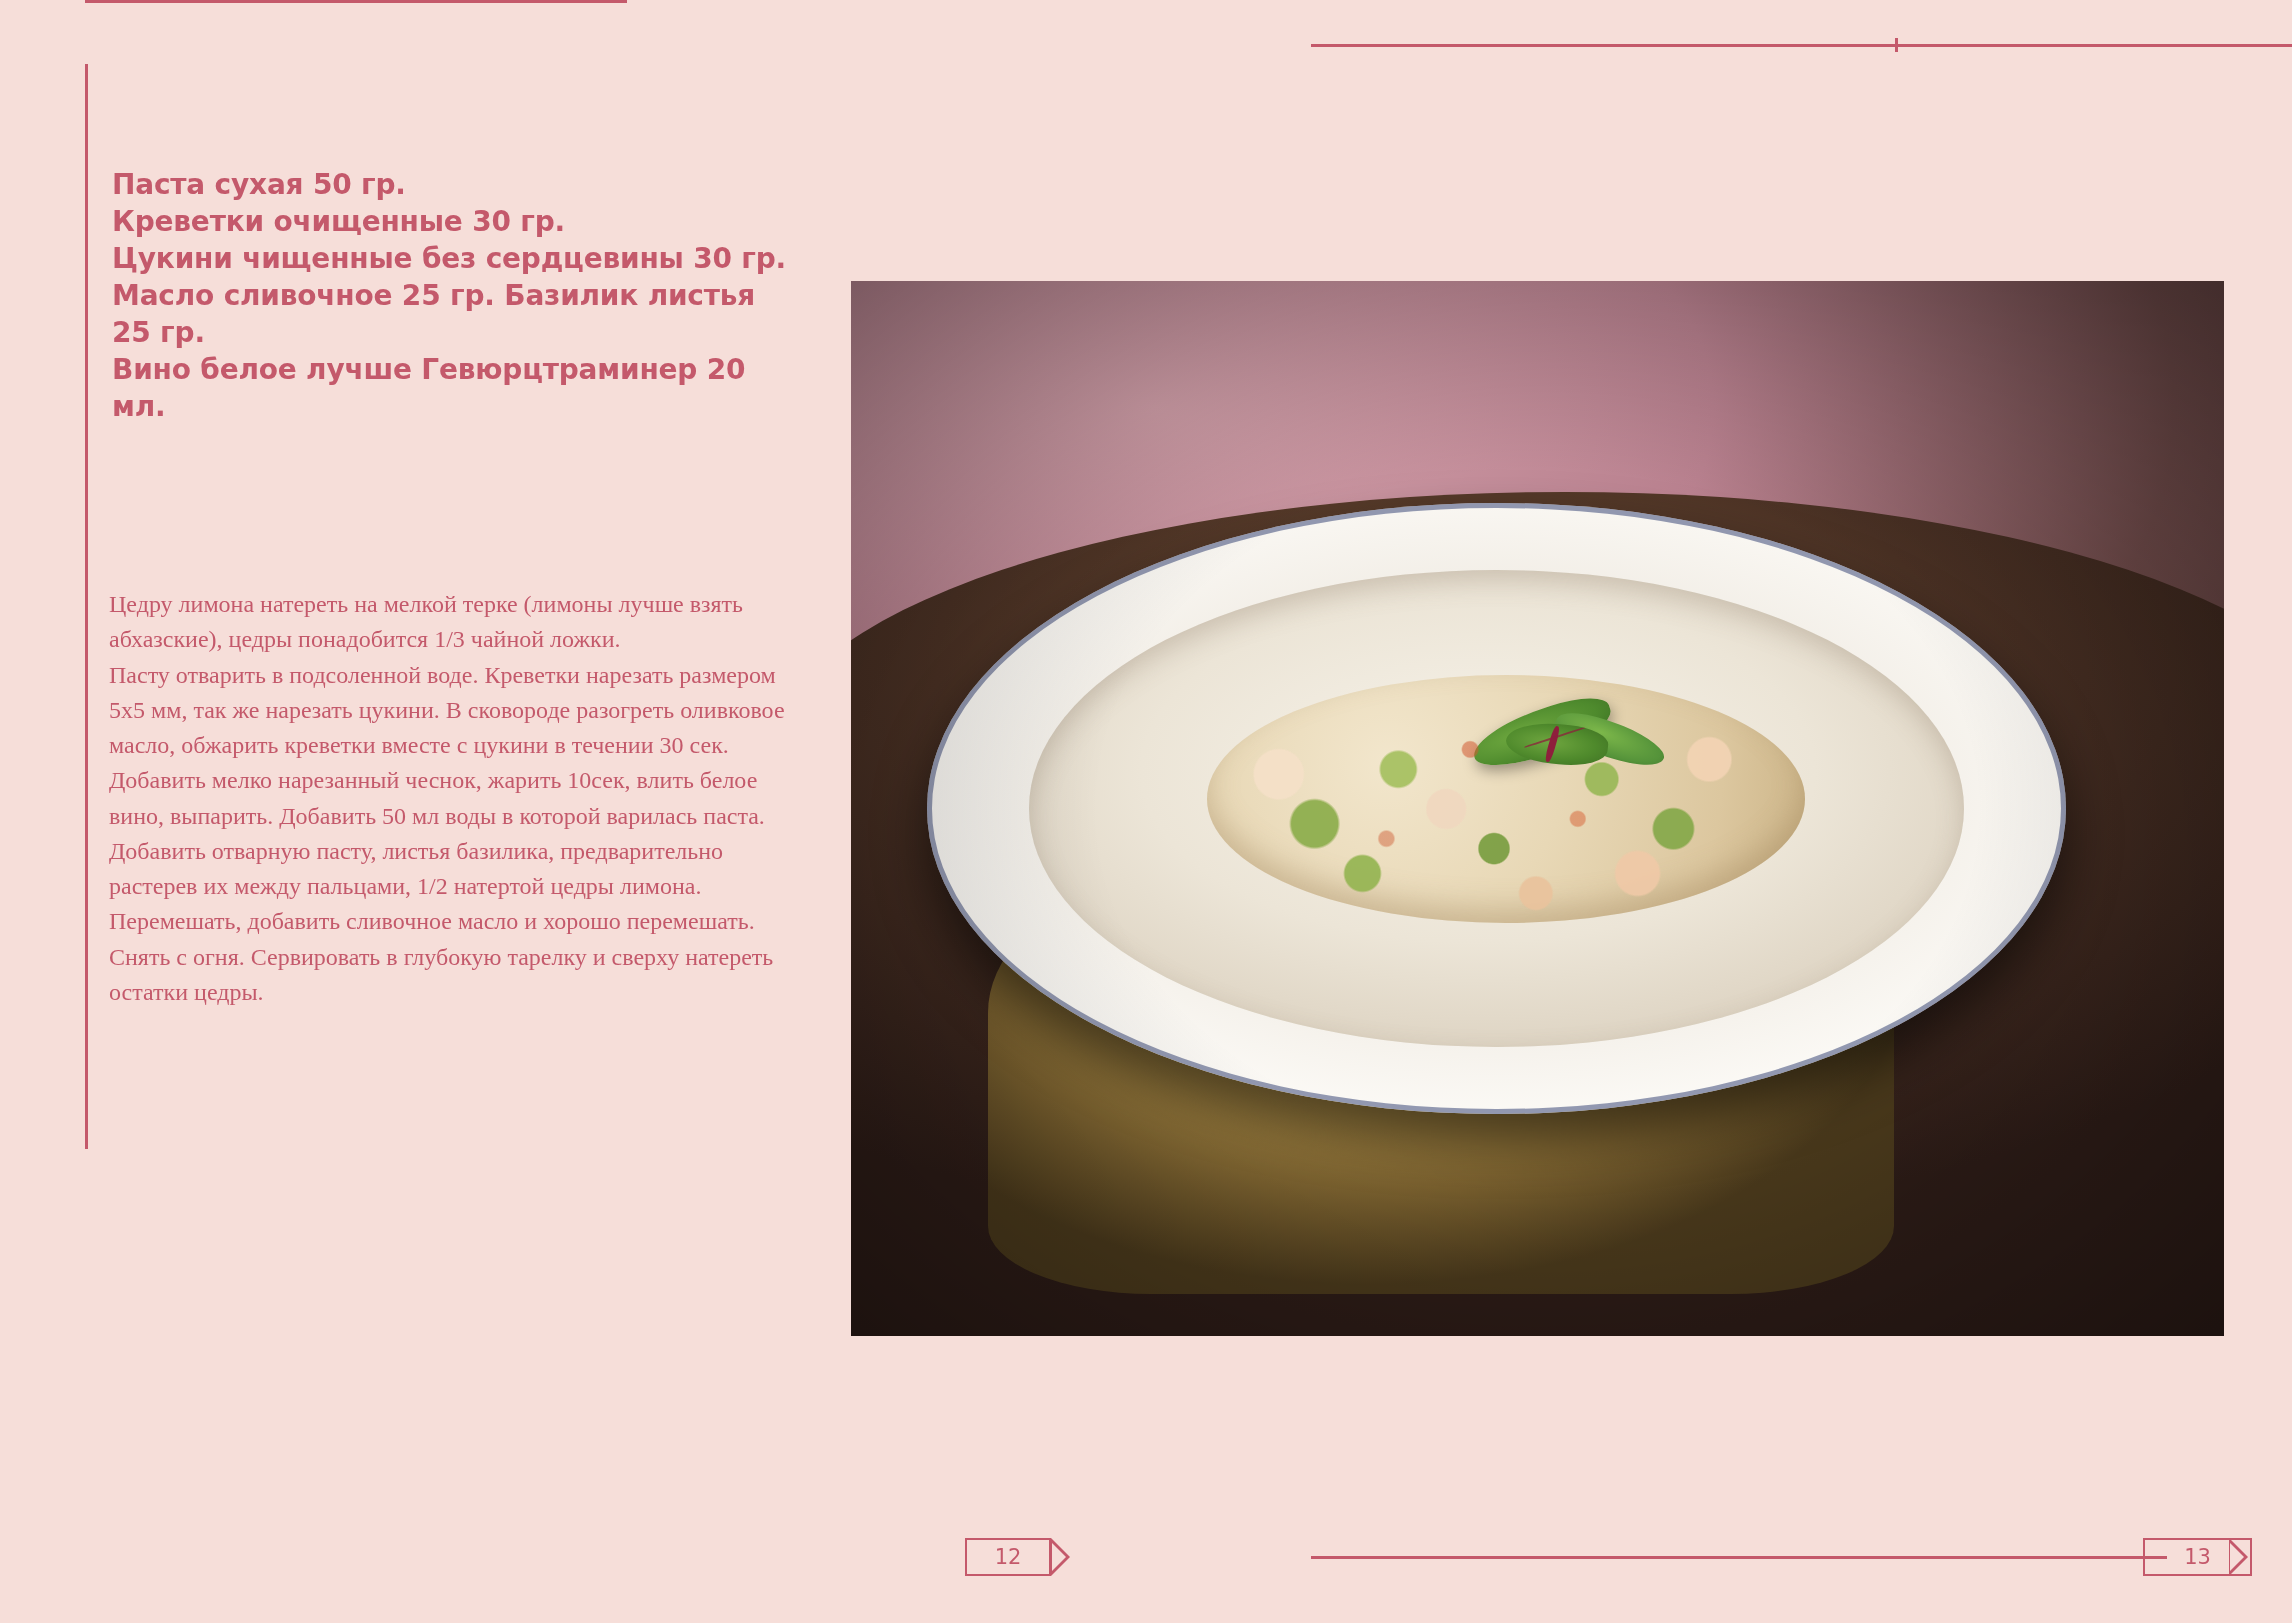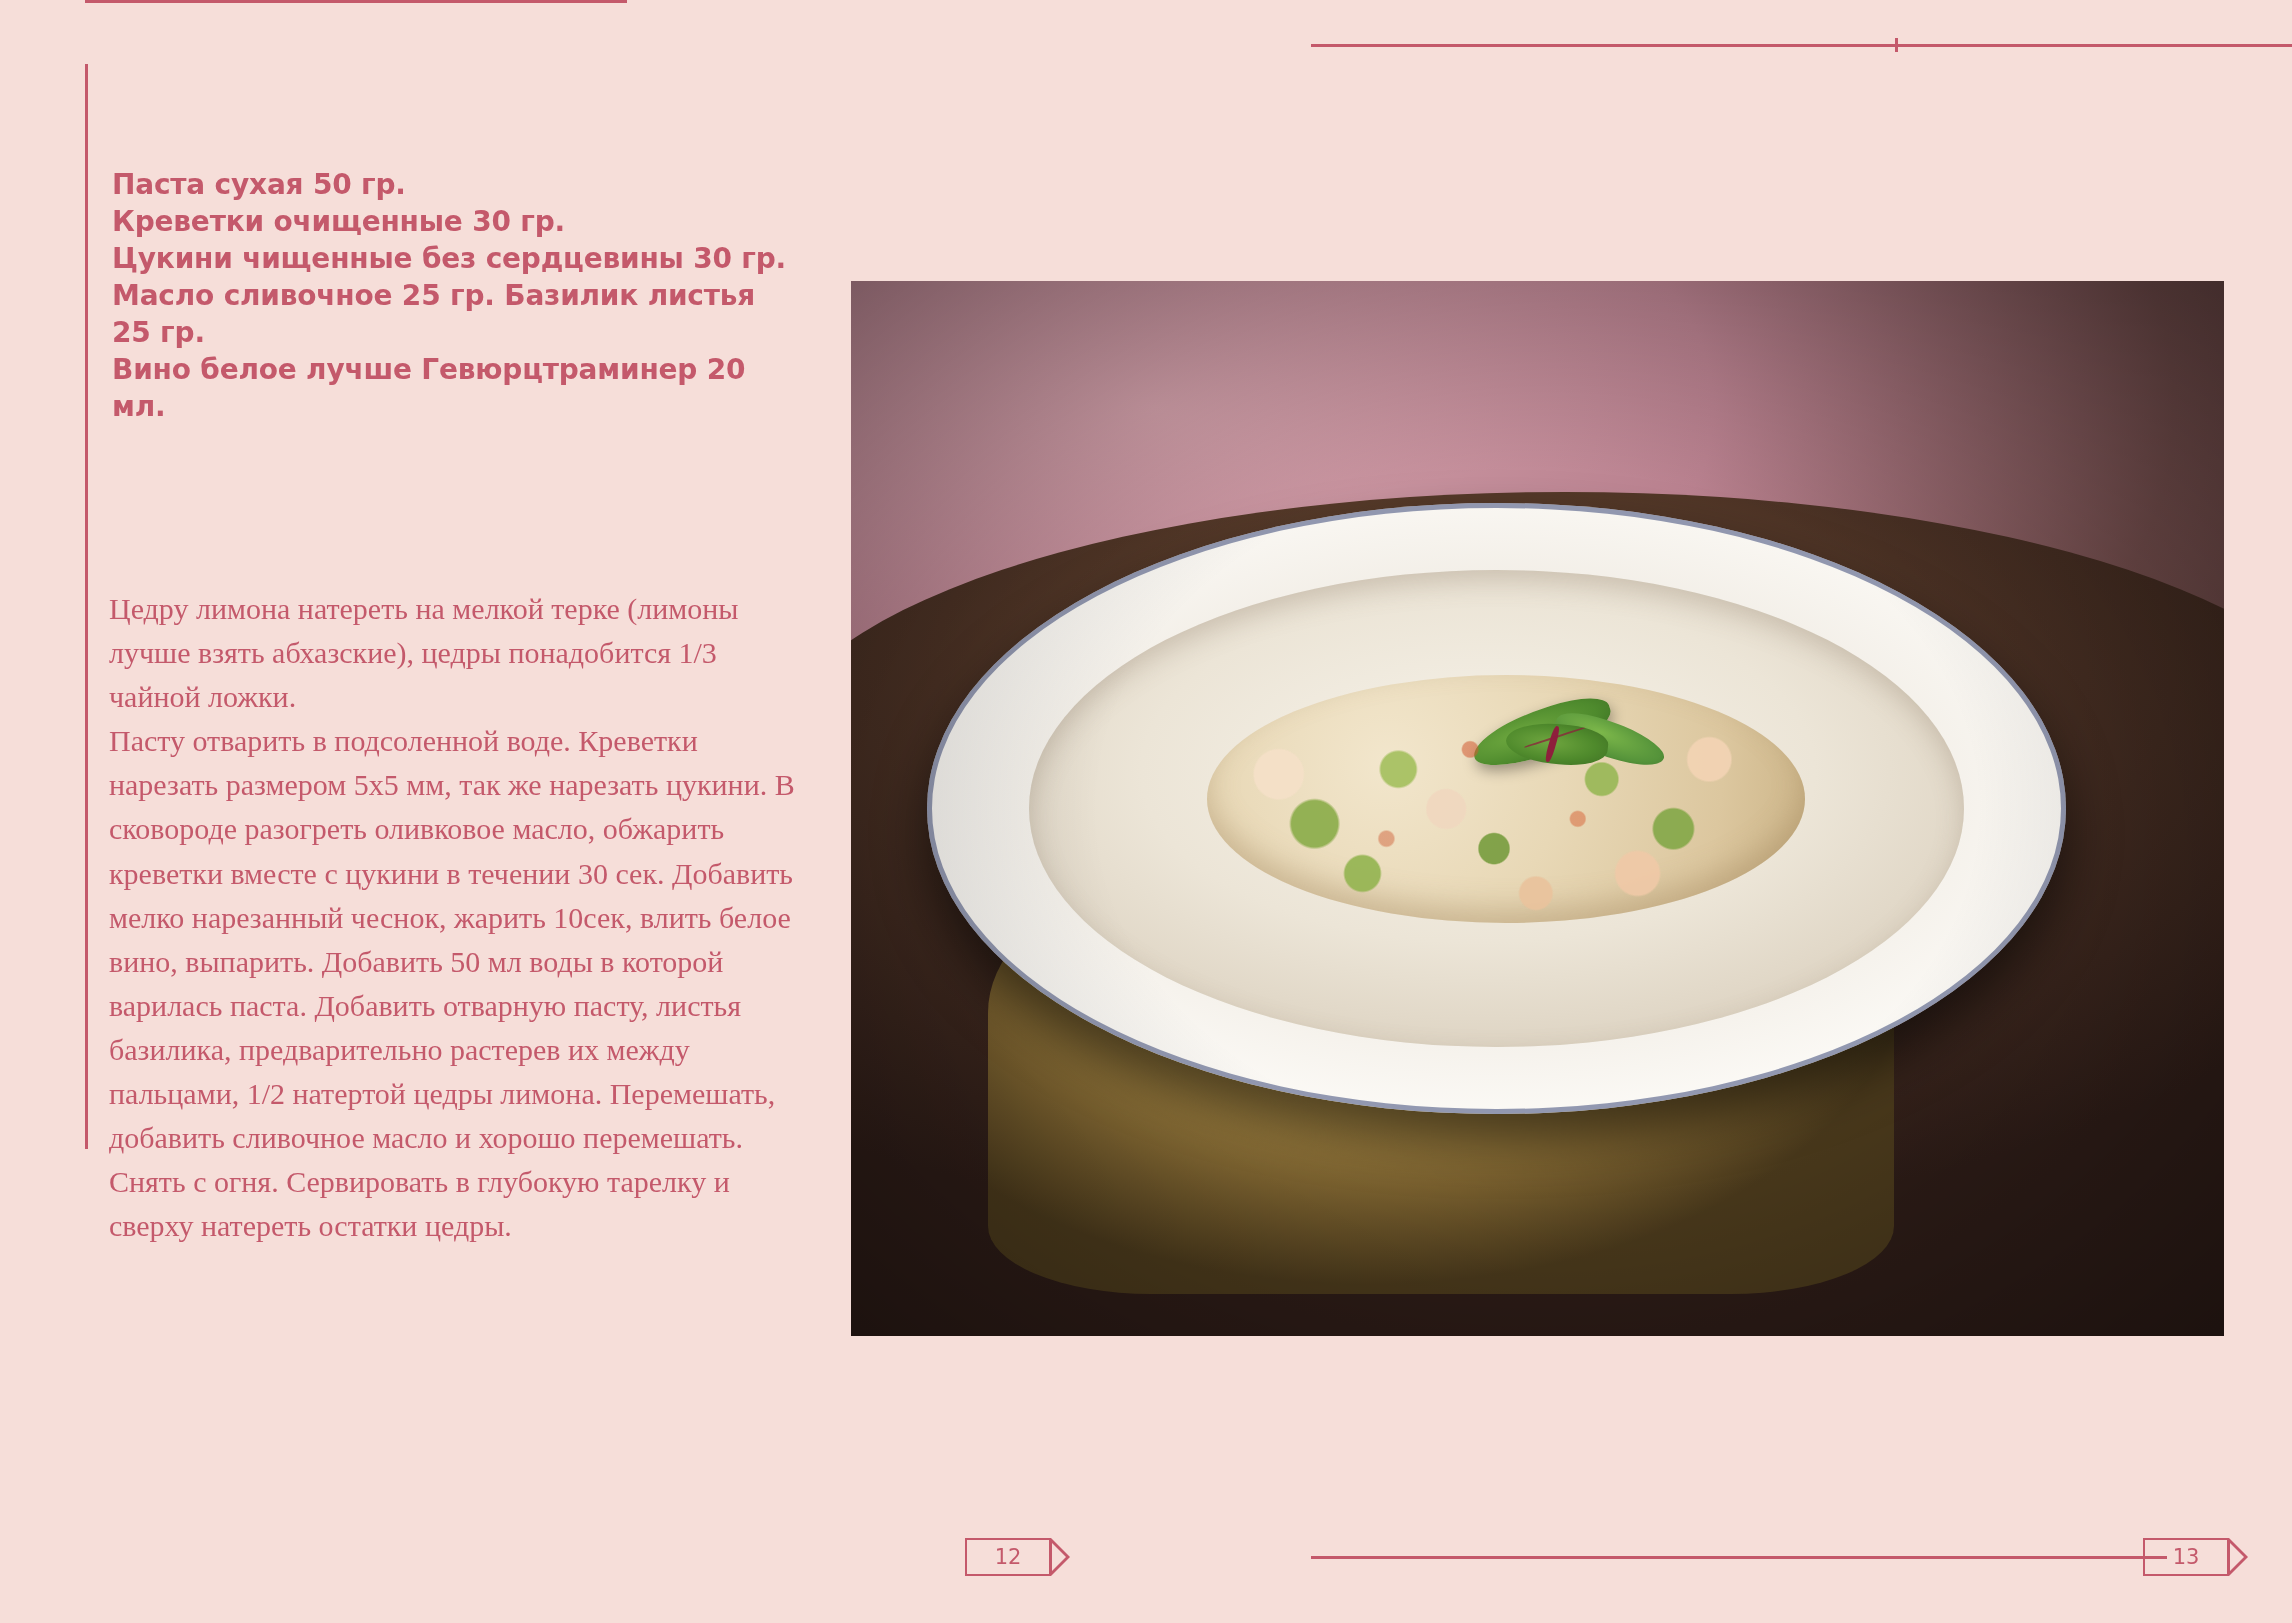--- a/index.html
+++ b/index.html
@@ -81,21 +81,21 @@
     white-space: normal;
   }
 
   .method {
     position: absolute;
     top: 587px;
     left: 109px;
     width: 687px;
     color: #c4596b;
     font-family: "Liberation Serif", serif;
-    font-size: 30px;
+    font-size: 24px;
     line-height: 1.47;
   }
   .method p {
     margin: 0;
   }
 
   
   .photo-frame {
     position: absolute;
     top: 281px;
@@ -292,21 +292,21 @@
     border: 2.5px solid #c4596b;
     color: #c4596b;
     font-family: "DejaVu Sans", sans-serif;
     font-size: 21px;
     display: flex;
     align-items: center;
     justify-content: center;
     box-sizing: border-box;
   }
   .pg-left { left: 965px; width: 86px; }
-  .pg-right { left: 2143px; width: 86px; }
+  .pg-right { left: 2143px; width: 109px; }
   .pg-arrow {
     position: absolute;
     bottom: 48px;
     width: 0; height: 0;
     border-top: 19px solid transparent;
     border-bottom: 19px solid transparent;
     border-left: 19px solid #c4596b;
   }
   .pg-arrow-left { left: 1051px; }
   .pg-arrow-right { left: 2229px; }

